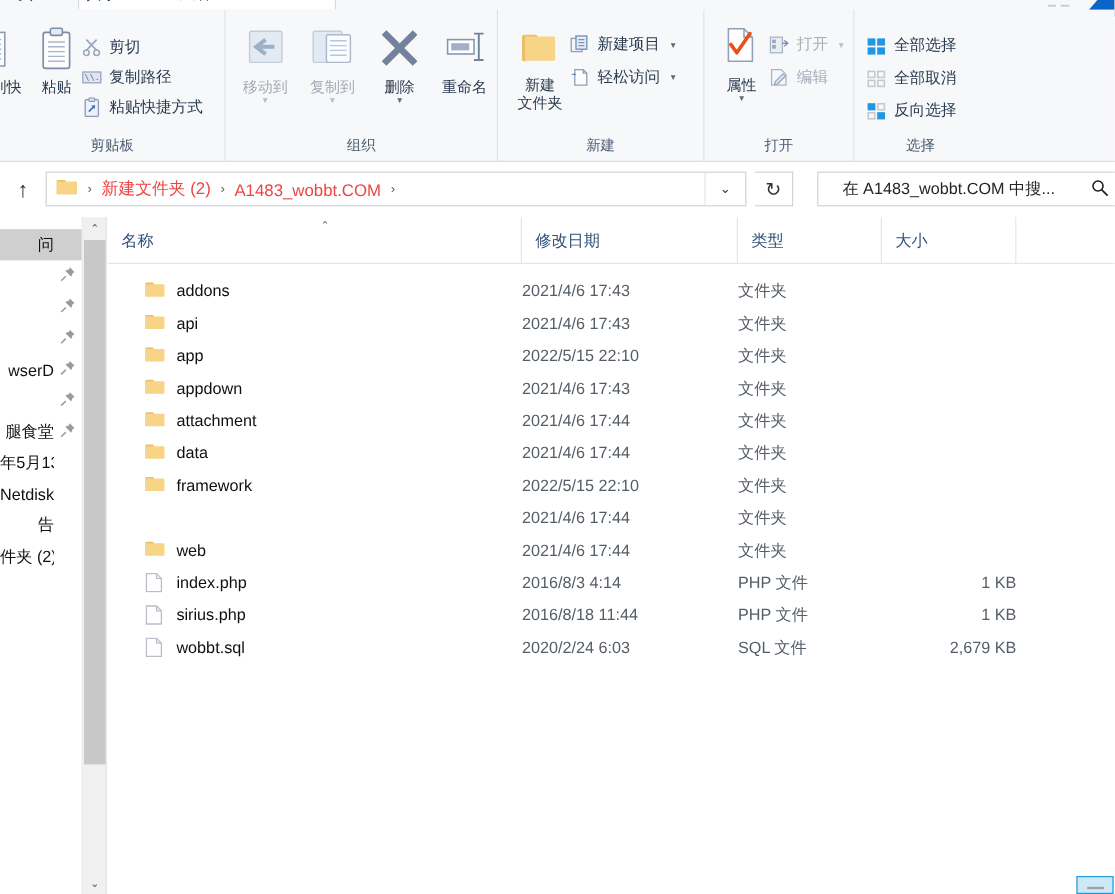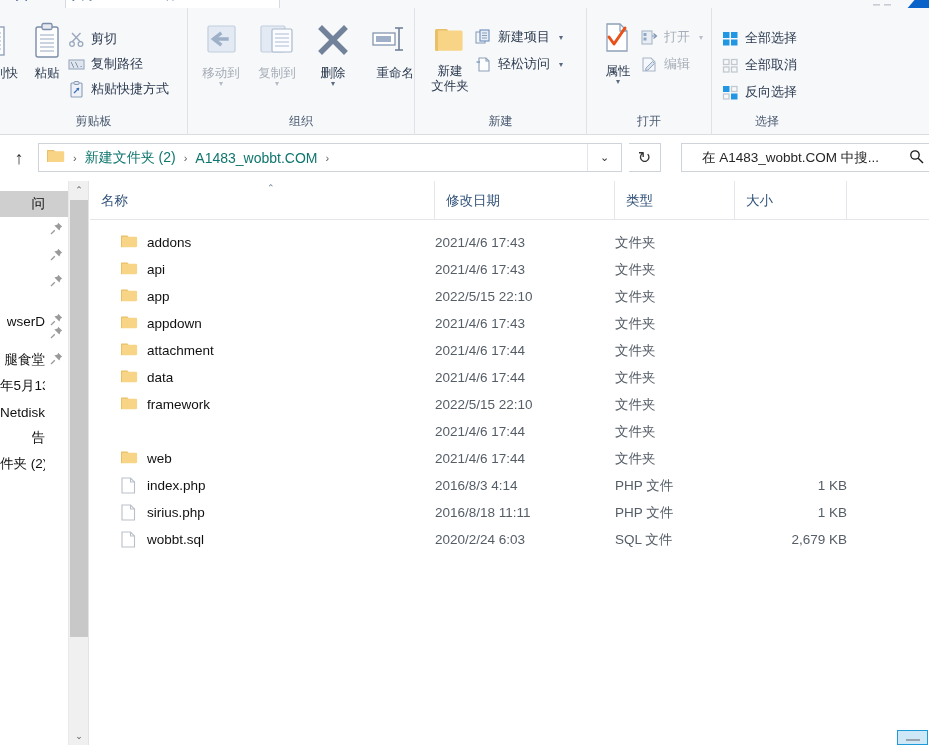--- a/index.html
+++ b/index.html
@@ -89,21 +89,21 @@
     display:flex; align-items:center; justify-content:center;
     font-size:18px; color:#2c2c2c; cursor:default;
   }
   .addrbox {
     position:absolute; left:38px; top:7px; width:584px; height:29px;
     border:1px solid #cfd4da; background:#fff;
     display:flex; align-items:center;
   }
   .addr-folder { margin-left:8px; margin-right:2px; }
   .crumb {
-    font-size:14px; color:#0f766e; padding:0 2px; white-space:nowrap; cursor:default;
+    font-size:14px; color:#ef4444; padding:0 2px; white-space:nowrap; cursor:default;
   }
   .crumb-sep { font-size:11px; color:#5a5a5a; padding:0 6px; }
   .addr-drop {
     margin-left:auto; width:34px; height:27px;
     display:flex; align-items:center; justify-content:center;
     border-left:1px solid #e2e6ea; font-size:11px; color:#333;
     cursor:default;
   }
   .refreshbtn {
     position:absolute; left:629px; top:7px; width:32px; height:29px;
@@ -342,21 +342,21 @@
       <div class="bigbtn" style="left:118px; top:14px;">
         <span class="glyph">
           <svg width="54" height="44" viewBox="0 0 54 44">
             <path d="M16 7 L38 29 M38 7 L16 29" stroke="#72829a" stroke-width="5.5" stroke-linecap="square"></path>
           </svg>
         </span>
         <span class="cap">删除</span>
         <span class="caret">▾</span>
       </div>
 
-      <div class="bigbtn" style="left:172px; top:14px;text-align:right;">
+      <div class="bigbtn" style="left:172px; top:14px;">
         <span class="glyph">
           <svg width="54" height="44" viewBox="0 0 54 44">
             <rect x="13" y="11" width="22" height="12" fill="#fff" stroke="#8596ae" stroke-width="1.3"></rect>
             <rect x="16" y="14" width="15" height="6" fill="#9fb0c8"></rect>
             <line x1="39" y1="6" x2="39" y2="28" stroke="#72829a" stroke-width="1.6"></line>
             <line x1="35" y1="6" x2="43" y2="6" stroke="#72829a" stroke-width="1.6"></line>
             <line x1="35" y1="28" x2="43" y2="28" stroke="#72829a" stroke-width="1.6"></line>
           </svg>
         </span>
         <span class="cap">重命名</span>
@@ -546,21 +546,21 @@
             <line x1="4.8" y1="8.2" x2="1" y2="12" stroke="#9a9a9a" stroke-width="1.3"></line>
           </svg></span>
       </div>
       <div class="nav-item" style="top: 88px;">
         <span class="nlabel"></span>
         <span class="pin"><svg width="13" height="13" viewBox="0 0 13 13">
             <path d="M8.2 0.8 L12.2 4.8 L10.6 5.4 L9.4 8.6 L4.4 3.6 L7.6 2.4 Z" fill="#9a9a9a"></path>
             <line x1="4.8" y1="8.2" x2="1" y2="12" stroke="#9a9a9a" stroke-width="1.3"></line>
           </svg></span>
       </div>
-      <div class="nav-item" style="top: 114px; margin-top: 13px;">
+      <div class="nav-item" style="top: 114px;">
         <span class="nlabel">wserD</span>
         <span class="pin"><svg width="13" height="13" viewBox="0 0 13 13">
             <path d="M8.2 0.8 L12.2 4.8 L10.6 5.4 L9.4 8.6 L4.4 3.6 L7.6 2.4 Z" fill="#9a9a9a"></path>
             <line x1="4.8" y1="8.2" x2="1" y2="12" stroke="#9a9a9a" stroke-width="1.3"></line>
           </svg></span>
       </div>
       <div class="nav-item" style="top: 140px;">
         <span class="nlabel"></span>
         <span class="pin"><svg width="13" height="13" viewBox="0 0 13 13">
             <path d="M8.2 0.8 L12.2 4.8 L10.6 5.4 L9.4 8.6 L4.4 3.6 L7.6 2.4 Z" fill="#9a9a9a"></path>
@@ -739,21 +739,21 @@
           <div class="cell-size">1 KB</div>
         </div>
         <div class="row" style="top: 318px;">
           <div class="cell-name">
             <span class="ic"><svg width="15" height="17" viewBox="0 0 15 17">
                 <path d="M1 1 h8.5 l4 4 v11 h-12.5 z" fill="#ffffff" stroke="#b9bfc7" stroke-width="1.1"></path>
                 <path d="M9.5 1 v4 h4" fill="none" stroke="#b9bfc7" stroke-width="1.1"></path>
               </svg></span>
             <span class="fname">sirius.php</span>
           </div>
-          <div class="cell-date">2016/8/18 11:11</div>
+          <div class="cell-date">2016/8/18 11:44</div>
           <div class="cell-type">PHP 文件</div>
           <div class="cell-size">1 KB</div>
         </div>
         <div class="row" style="top: 345px;">
           <div class="cell-name">
             <span class="ic"><svg width="15" height="17" viewBox="0 0 15 17">
                 <path d="M1 1 h8.5 l4 4 v11 h-12.5 z" fill="#ffffff" stroke="#b9bfc7" stroke-width="1.1"></path>
                 <path d="M9.5 1 v4 h4" fill="none" stroke="#b9bfc7" stroke-width="1.1"></path>
               </svg></span>
             <span class="fname">wobbt.sql</span>

